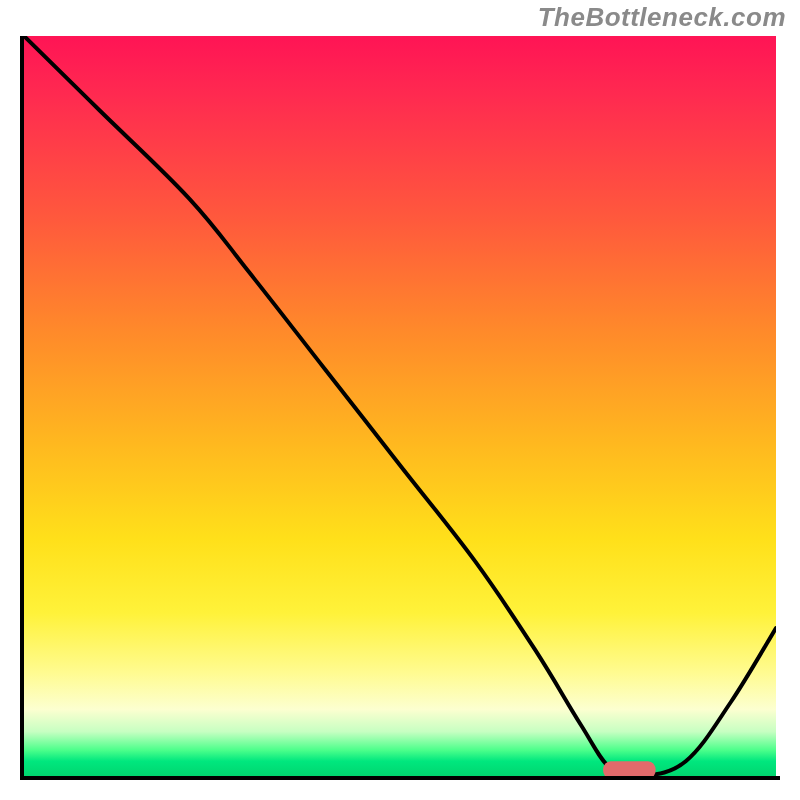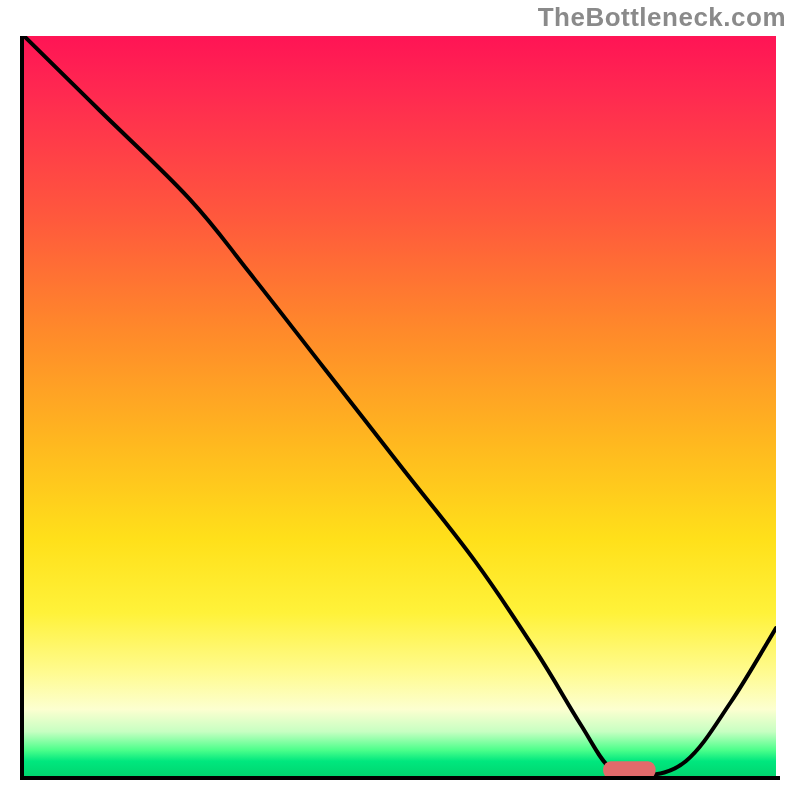--- a/index.html
+++ b/index.html
@@ -7,20 +7,21 @@
     padding: 0;
     width: 800px;
     height: 800px;
     background: #ffffff;
     font-family: Arial, Helvetica, sans-serif;
   }
   .container {
     position: relative;
     width: 800px;
     height: 800px;
+    font-style: italic;
   }
   .watermark {
     position: absolute;
     top: 2px;
     right: 14px;
     font-size: 26px;
     font-weight: 600;
     color: #8a8a8a;
     letter-spacing: 0.5px;
   }

